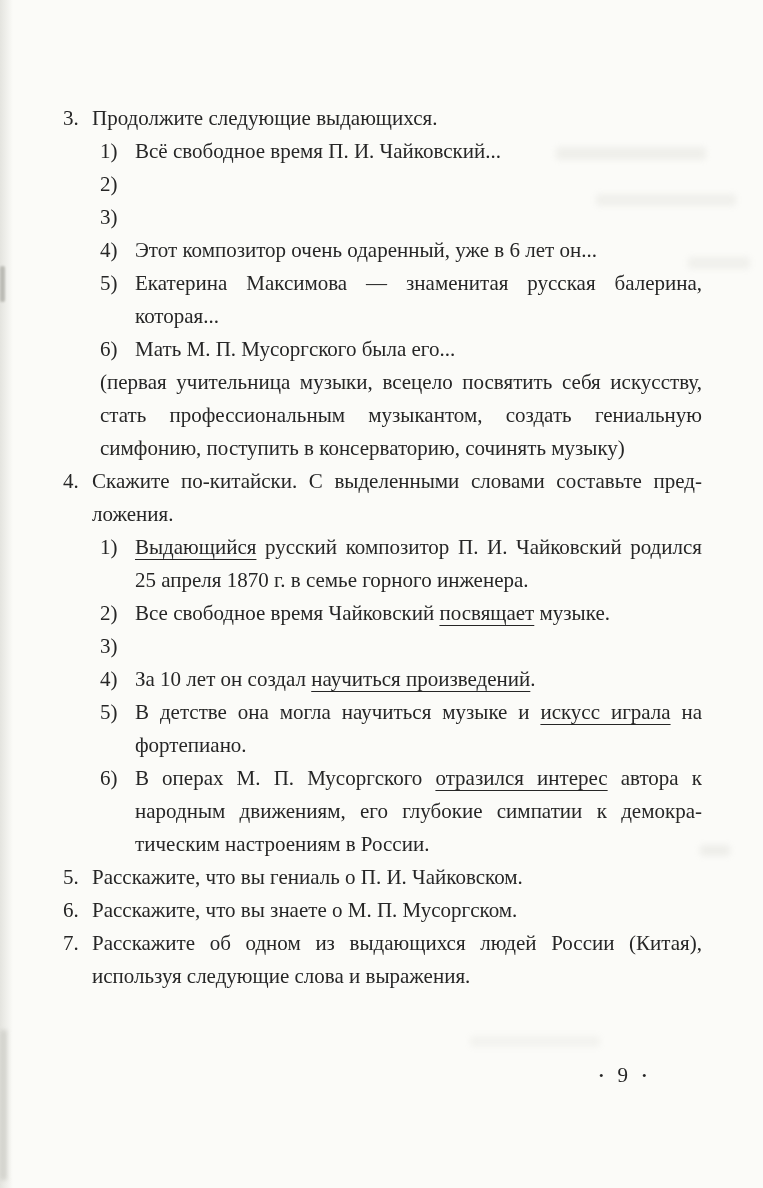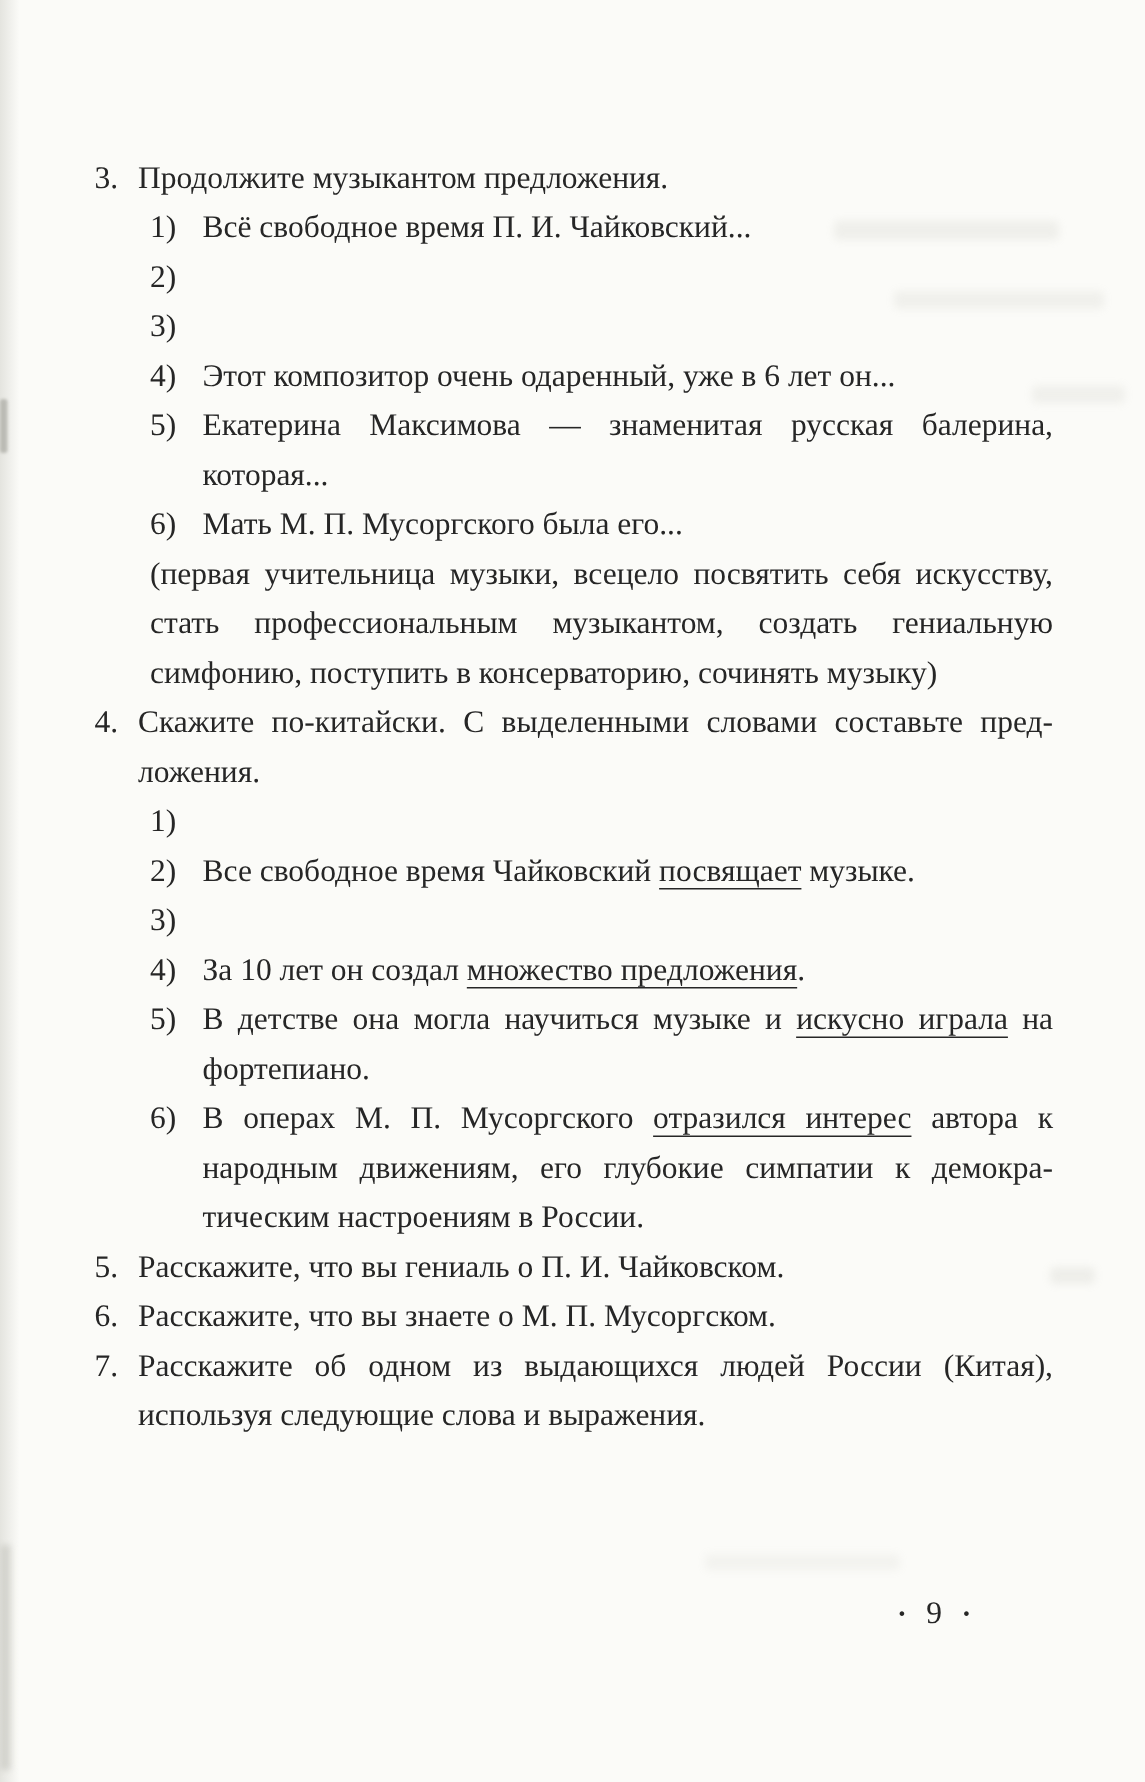--- a/index.html
+++ b/index.html
@@ -53,21 +53,21 @@
   <div class="ghost g2"></div>
   <div class="ghost g3"></div>
   <div class="ghost g4"></div>
   <div class="ghost g5"></div>
 
   <div class="content">
 
     <section>
       <div class="row head">
         <span class="num">3.</span>
-        <span class="txt">Продолжите музыкантом предложения.</span>
+        <span class="txt">Продолжите следующие выдающихся.</span>
       </div>
       <div class="row item">
         <span class="num">1)</span>
         <span class="txt">Всё свободное время П. И. Чайковский...</span>
       </div>
       <div class="row item">
         <span class="num">2)</span>
       </div>
       <div class="row item">
         <span class="num">3)</span>
@@ -87,35 +87,36 @@
       <div class="note">(первая учительница музыки, всецело посвятить себя искусс­тву, стать профессиональным музыкантом, создать гениаль­ную симфонию, поступить в консерваторию, сочинять музы­ку)</div>
     </section>
 
     <section>
       <div class="row head">
         <span class="num">4.</span>
         <span class="txt">Скажите по-китайски. С выделенными словами составьте пред­ложения.</span>
       </div>
       <div class="row item">
         <span class="num">1)</span>
+        <span class="txt"><span class="u">Выдающийся</span><span> русский композитор П. И. Чайковский ро­дился 25 апреля 1870 г.  в семье горного инженера.</span></span>
       </div>
       <div class="row item">
         <span class="num">2)</span>
         <span class="txt"><span>Все свободное время Чайковский </span><span class="u">посвящает</span><span> музыке.</span></span>
       </div>
       <div class="row item">
         <span class="num">3)</span>
       </div>
       <div class="row item">
         <span class="num">4)</span>
-        <span class="txt"><span>За 10 лет он создал </span><span class="u">множество предложения</span><span>.</span></span>
+        <span class="txt"><span>За 10 лет он создал </span><span class="u">научиться произведений</span><span>.</span></span>
       </div>
       <div class="row item">
         <span class="num">5)</span>
-        <span class="txt"><span>В детстве она могла научиться музыке и </span><span class="u">искусно играла</span><span> на фортепиано.</span></span>
+        <span class="txt"><span>В детстве она могла научиться музыке и </span><span class="u">искусс играла</span><span> на фортепиано.</span></span>
       </div>
       <div class="row item">
         <span class="num">6)</span>
         <span class="txt"><span>В операх М. П. Мусоргского </span><span class="u">отразился интерес</span><span> автора к народным движениям, его глубокие симпатии к демокра­тическим настроениям в России.</span></span>
       </div>
     </section>
 
     <section>
       <div class="row head">
         <span class="num">5.</span>

